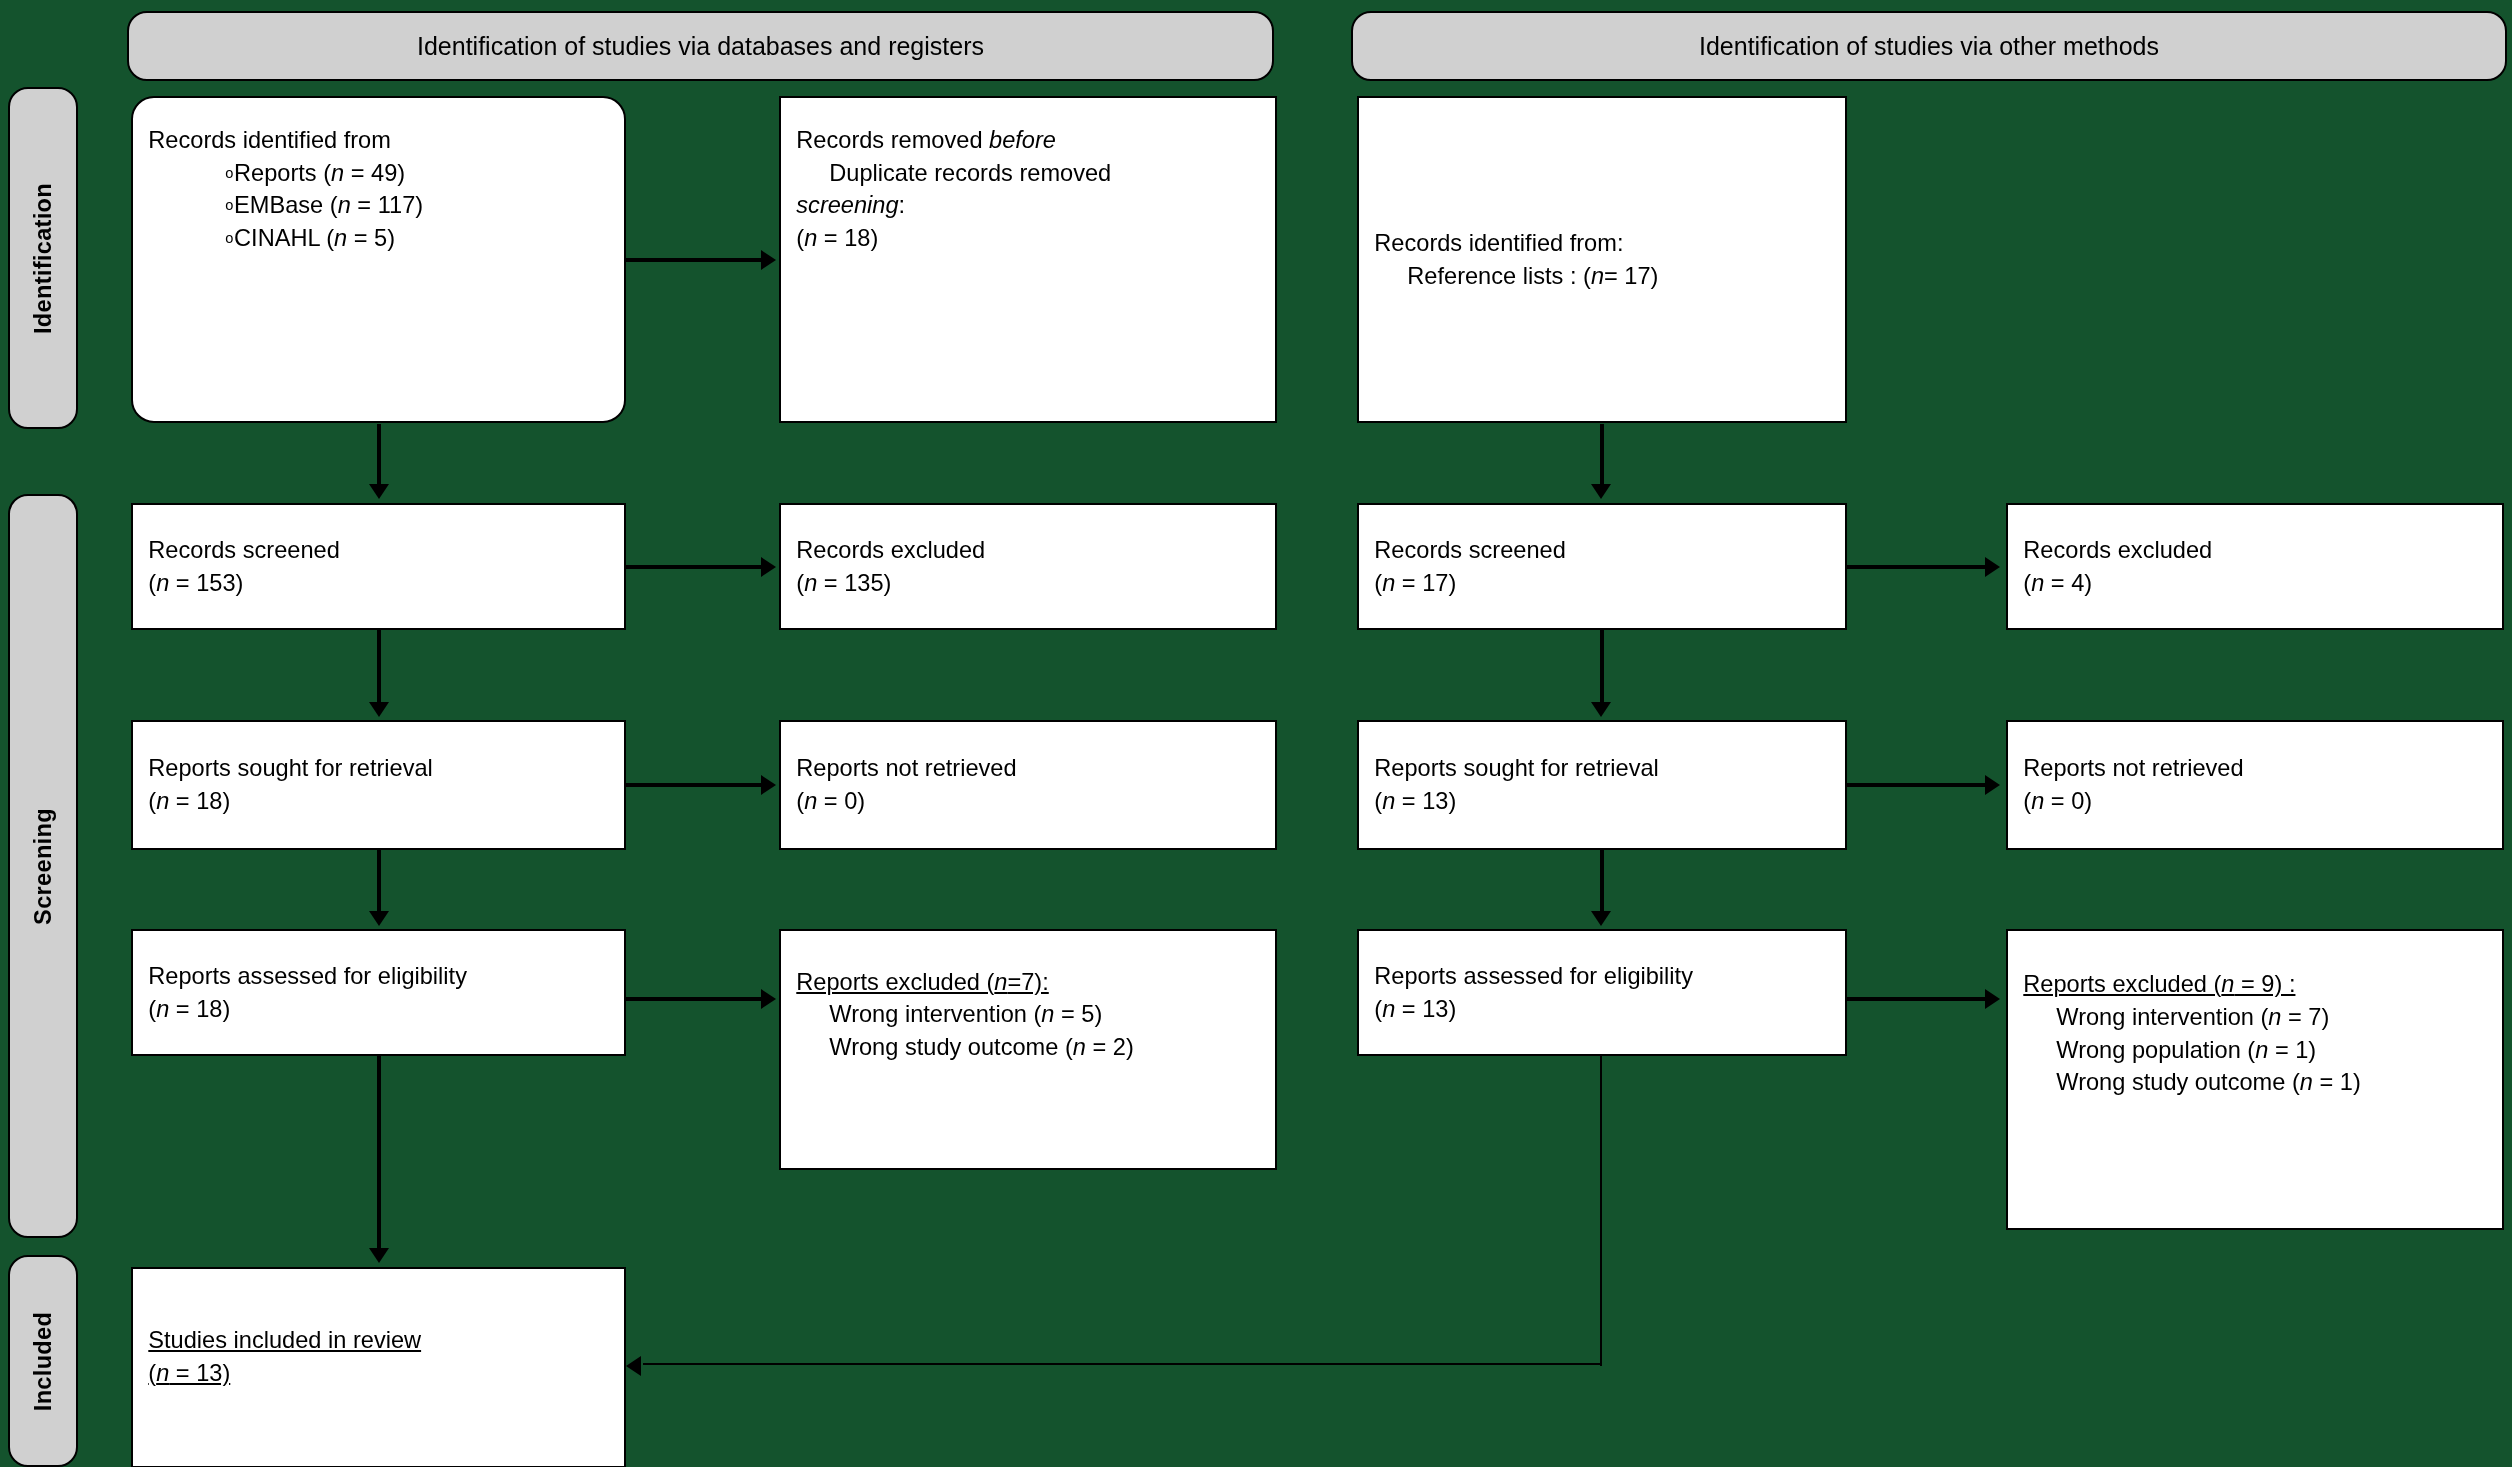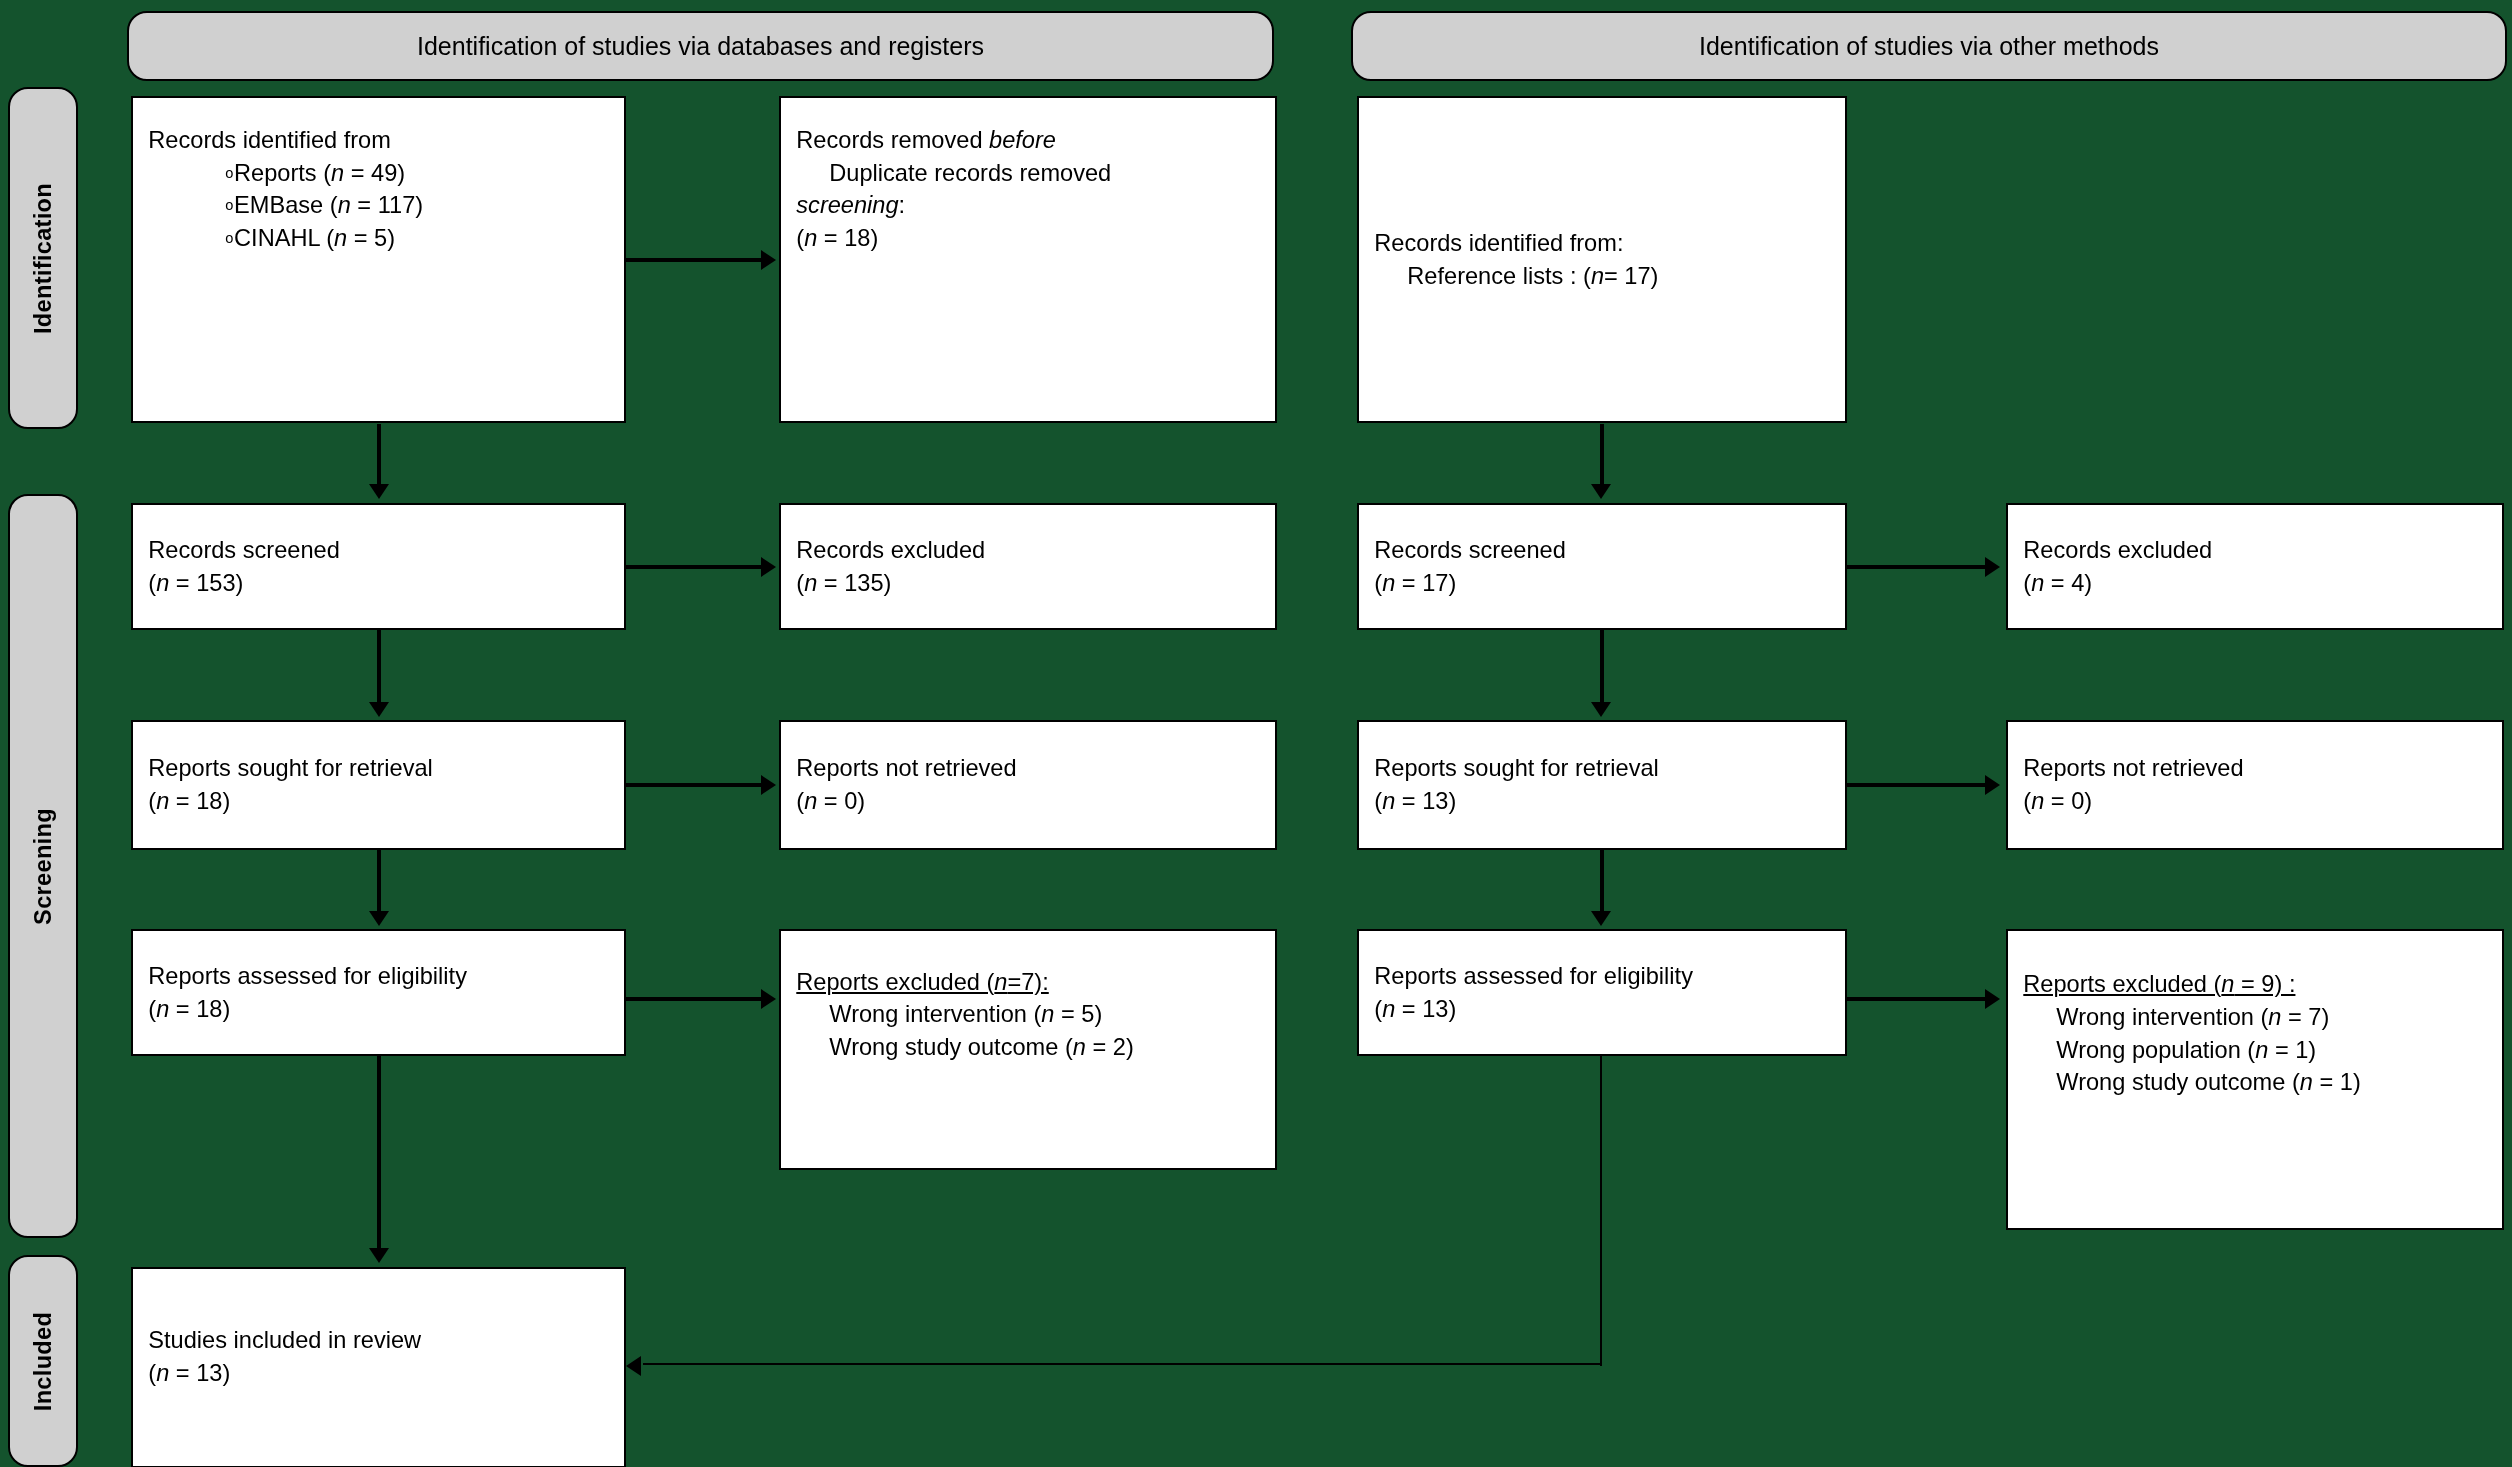--- a/index.html
+++ b/index.html
@@ -140,21 +140,21 @@
   </div>
 
   <div class="abs stage-band" style="left:8.3px; top:494px; width:70px; height:744px;">
     <span class="band-label">Screening</span>
   </div>
 
   <div class="abs stage-band" style="left:8.3px; top:1255px; width:70px; height:212px;">
     <span class="band-label">Included</span>
   </div>
 
-  <div class="abs flow-box top-aligned" style="left:131px; top:96px; width:495px; height:327px;">
+  <div class="abs flow-box top-aligned" style="left:131px; top:96px; width:495px; height:327px;border-radius:23px;">
     <div class="box-inner">
       <span class="tline">Records identified from</span>
       <span class="tline indent2"><span class="bullet-o">o</span><span>Reports (</span><span class="ital">n</span><span> = 49)</span></span>
       <span class="tline indent2"><span class="bullet-o">o</span><span>EMBase (</span><span class="ital">n</span><span> = 117)</span></span>
       <span class="tline indent2"><span class="bullet-o">o</span><span>CINAHL (</span><span class="ital">n</span><span> = 5)</span></span>
     </div>
   </div>
 
   <div class="abs flow-box top-aligned" style="left:779px; top:96px; width:498px; height:327px;">
     <div class="box-inner">
@@ -201,21 +201,21 @@
   </div>
 
   <div class="abs flow-box" style="left:779px; top:929px; width:498px; height:241px;">
     <div class="box-inner" style="position:relative; top:-35px;">
       <span class="tline"><span class="underline-head"><span>Reports excluded (</span><span class="ital">n</span><span>=7):</span></span></span>
       <span class="tline indent1"><span>Wrong intervention (</span><span class="ital">n</span><span> = 5)</span></span>
       <span class="tline indent1"><span>Wrong study outcome (</span><span class="ital">n</span><span> = 2)</span></span>
     </div>
   </div>
 
-  <div class="abs flow-box" style="left:131px; top:1267px; width:495px; height:201px;">
+  <div class="abs flow-box" style="left:131px; top:1267px; width:495px; height:201px;text-decoration:underline;">
     <div class="box-inner" style="position:relative; top:-10.6px;">
       <span class="tline">Studies included in review</span>
       <span class="tline"><span>(</span><span class="ital">n</span><span> = 13)</span></span>
     </div>
   </div>
 
   <div class="abs flow-box" style="left:1357px; top:96px; width:490px; height:327px;">
     <div class="box-inner">
       <span class="tline">Records identified from:</span>
       <span class="tline indent1"><span>Reference lists : (</span><span class="ital">n</span><span>= 17)</span></span>

